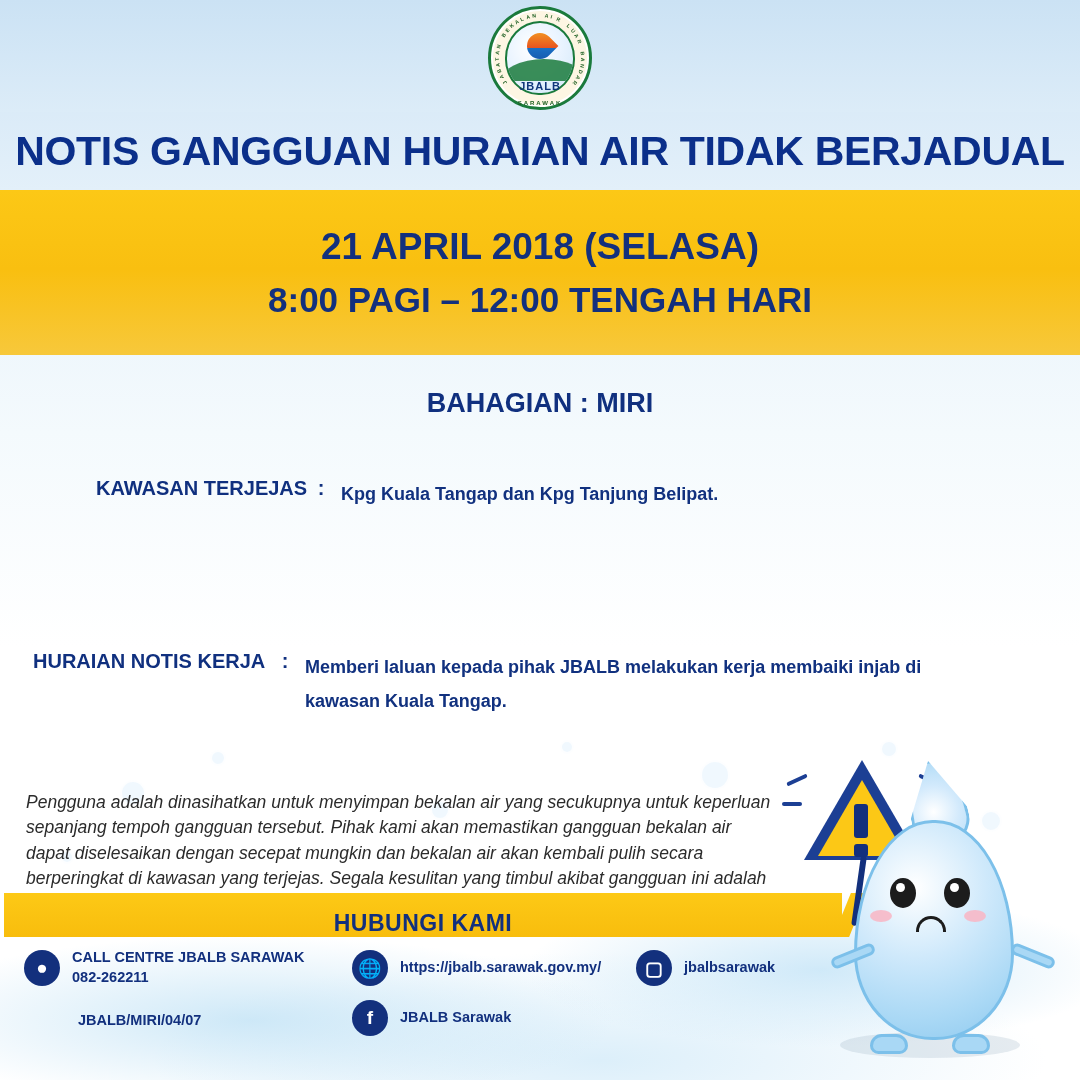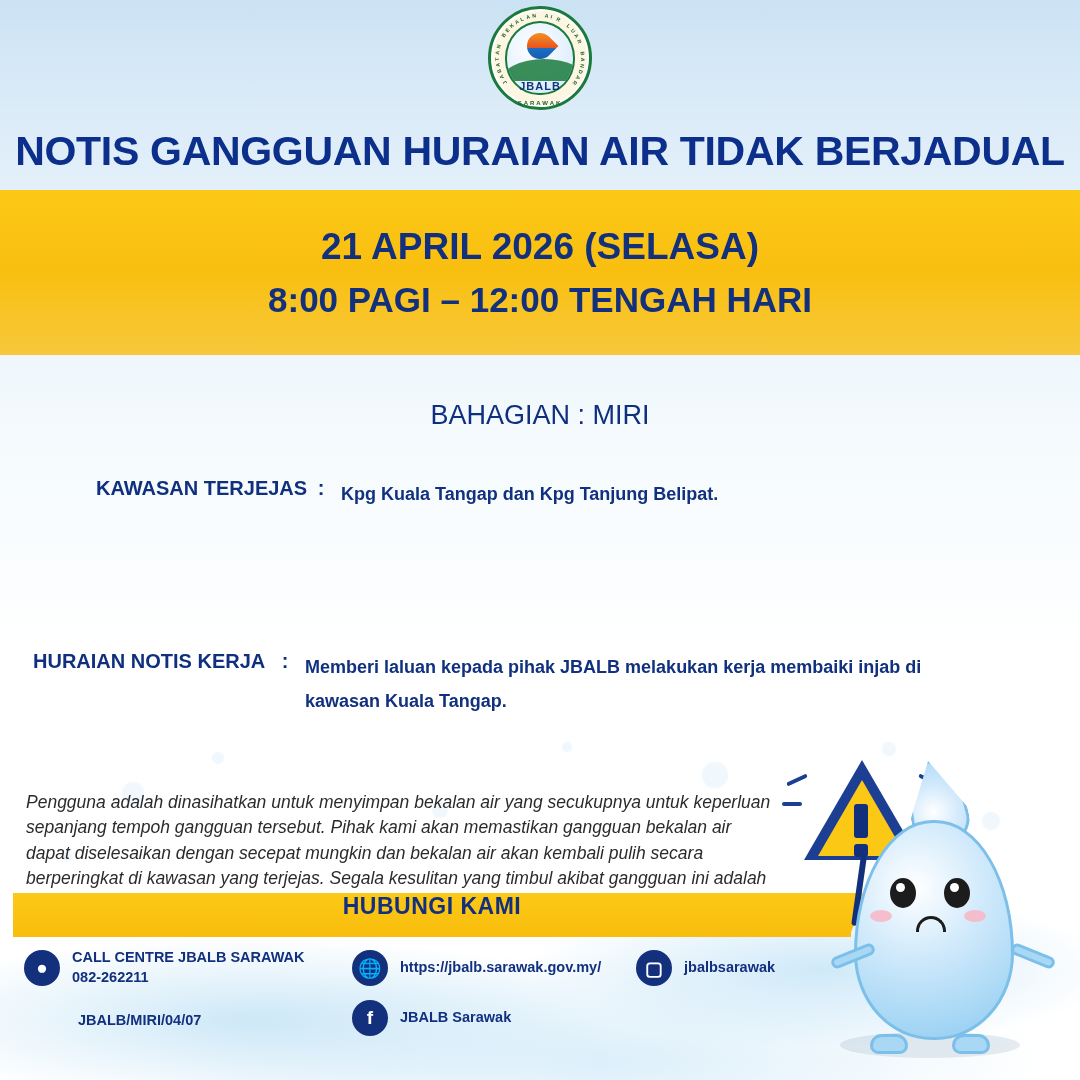--- a/index.html
+++ b/index.html
@@ -89,23 +89,23 @@
   .date-band {
     position: absolute; top: 190px; left: 0; width: 1080px; height: 165px;
     background: linear-gradient(180deg,#fcc816 0%, #f9bf10 48%, #f7c83b 100%);
     display: flex; flex-direction: column; align-items: center; justify-content: center;
   }
   .date-line1 { font-size: 37px; font-weight: 800; color: #13307d; margin-bottom: 12px; }
   .date-line2 { font-size: 35px; font-weight: 800; color: #13307d; }
 
   
   .region-row {
-    position: absolute; top: 400px; left: 0; width: 1080px;
+    position: absolute; top: 388px; left: 0; width: 1080px;
     display: flex; justify-content: center; gap: 168px;
-    font-size: 27px; font-weight: 400; color: #10307f;
+    font-size: 27px; font-weight: 700; color: #10307f;
   }
 
   
   .field {
     position: absolute;
     display: flex;
     align-items: flex-start;
     color: #10307f;
   }
   .field-label {
@@ -142,23 +142,23 @@
 
   
   .note {
     position: absolute; top: 790px; left: 26px; width: 745px;
     font-style: italic; font-size: 17.5px; line-height: 1.45;
     color: #2b2b2b;
   }
 
   
   .hubungi-band {
-    position: absolute; left: 13px; top: 893px; width: 838px; height: 44px;
+    position: absolute; left: 4px; top: 893px; width: 838px; height: 44px;
     background: linear-gradient(180deg,#fdc916 0%, #f8bd0d 100%);
-    display: flex; align-items: flex-start; justify-content: center;
+    display: flex; align-items: flex-end; justify-content: center;
   }
   .hubungi-text { font-size: 23px; font-weight: 800; color: #12307e; letter-spacing: .5px; }
   .slash {
     position: absolute; top: 893px; width: 16px; height: 44px;
     background: linear-gradient(180deg,#fdc916 0%, #f8bd0d 100%);
     transform: skewX(-22deg);
   }
   #slash1 { left: 842px; }
   #slash2 { left: 866px; }
 
@@ -323,21 +323,21 @@
       <div class="logo-drop"></div>
       <div class="logo-wave"></div>
     </div>
     <div class="logo-jbalb">JBALB</div>
     <div class="logo-sub">SARAWAK</div>
   </div>
 
   <div class="main-title">NOTIS GANGGUAN HURAIAN AIR TIDAK BERJADUAL</div>
 
   <div class="date-band">
-    <div class="date-line1">21 APRIL 2026 (SELASA)</div>
+    <div class="date-line1">21 APRIL 2018 (SELASA)</div>
     <div class="date-line2">8:00 PAGI – 12:00 TENGAH HARI</div>
   </div>
 
   <div class="region-row">
     <div>BAHAGIAN : MIRI</div>
   </div>
 
   <div class="field" id="field-kawasan">
     <div class="field-label">KAWASAN TERJEJAS</div>
     <div class="field-colon">:</div>

